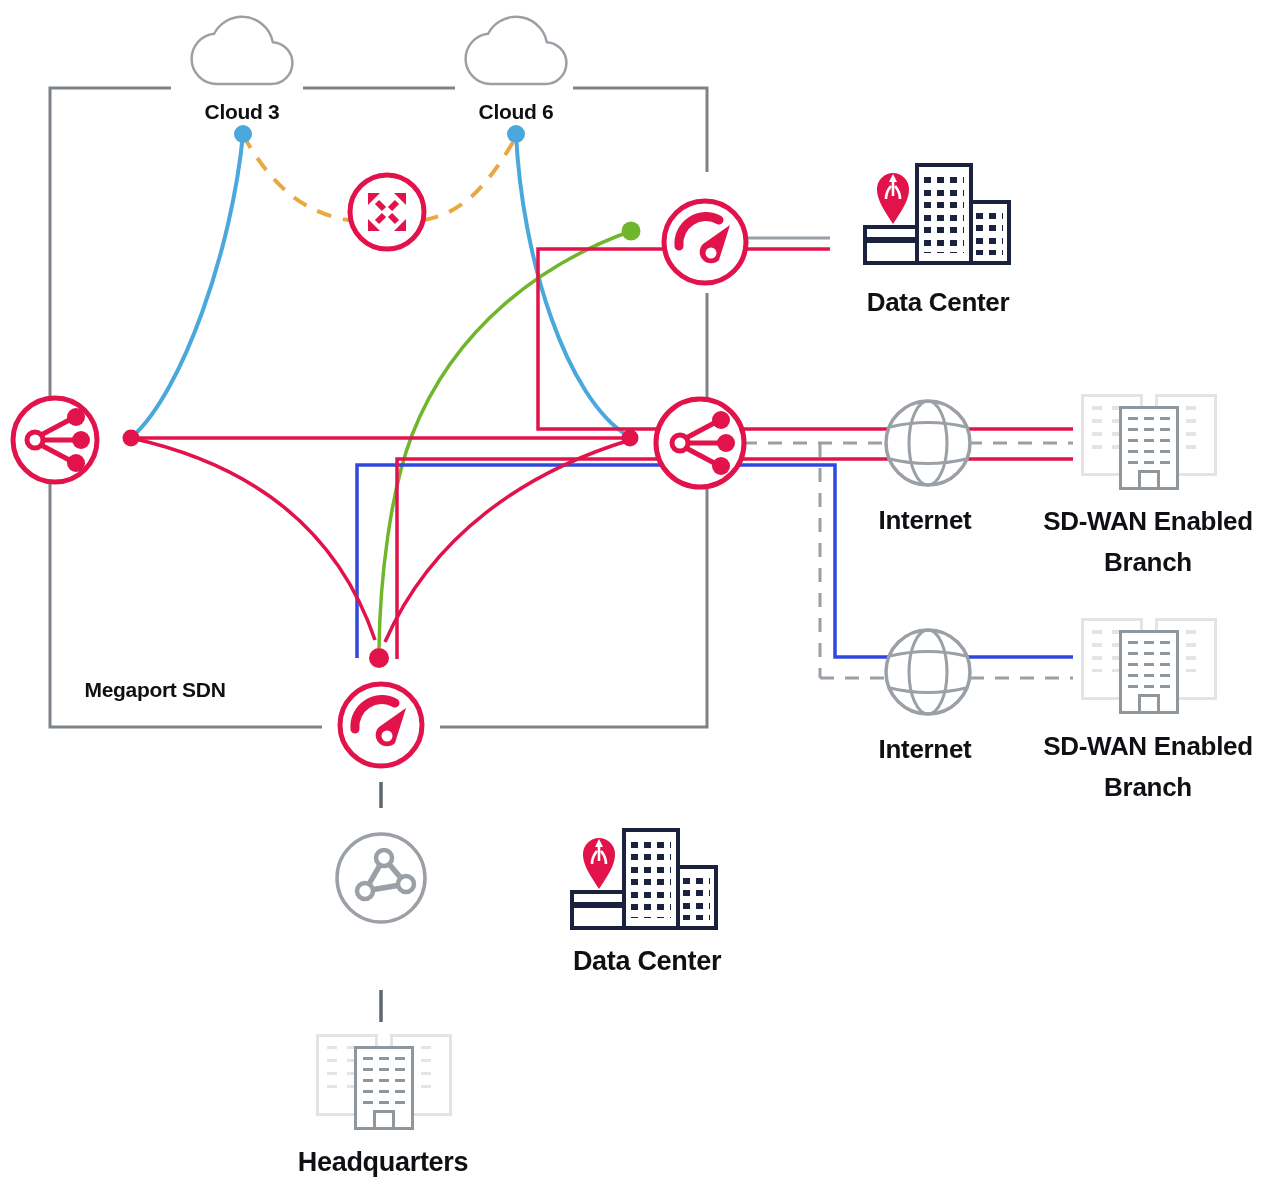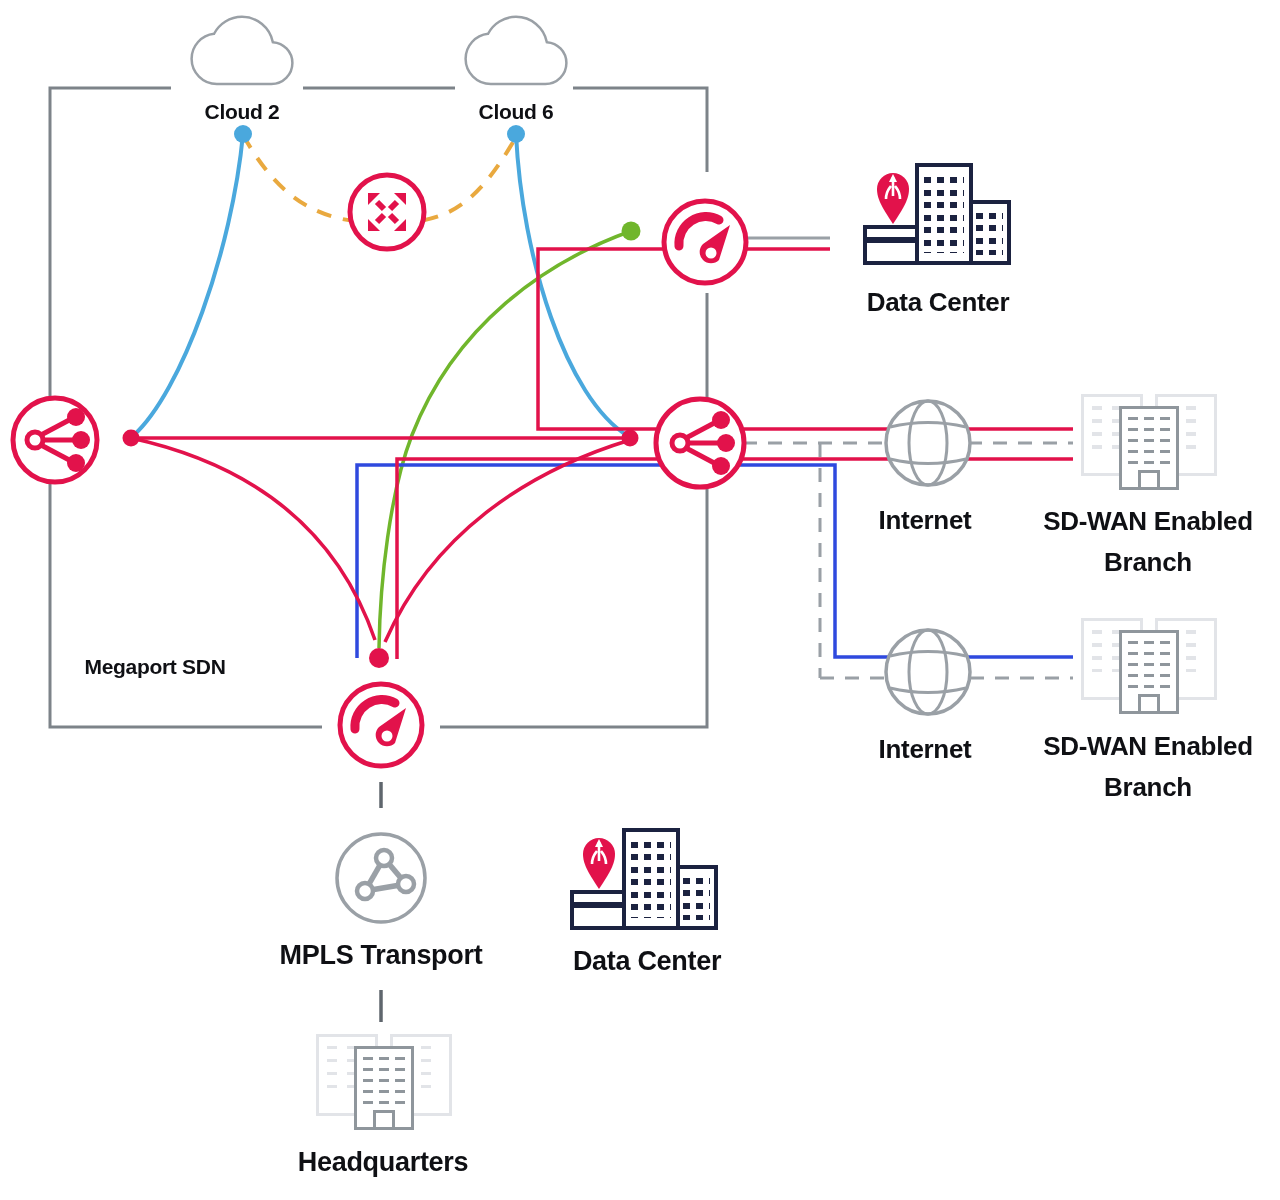--- a/index.html
+++ b/index.html
@@ -281,31 +281,30 @@
     <div class="br-bg br-bg-r">
         <div class="win-light"></div>
         <div class="br-notch"></div>
       </div>
     <div class="br-center">
         <div class="win-mid"></div>
         <div class="br-door"></div>
       </div>
   </div>
 
-  <div class="lbl lbl-s" style="left:242px;top:100px;">Cloud 2</div>
+  <div class="lbl lbl-s" style="left:242px;top:100px;">Cloud 3</div>
   <div class="lbl lbl-s" style="left:516px;top:100px;">Cloud 6</div>
   <div class="lbl lbl-m" style="left:938px;top:282px;">Data Center</div>
   <div class="lbl lbl-m" style="left:925px;top:500px;">Internet</div>
   <div class="lbl lbl-m" style="left:1148px;top:501px;">
     <div>SD-WAN Enabled</div>
     <div>Branch</div>
   </div>
   <div class="lbl lbl-m" style="left:925px;top:729px;">Internet</div>
   <div class="lbl lbl-m" style="left:1148px;top:726px;">
     <div>SD-WAN Enabled</div>
     <div>Branch</div>
   </div>
-  <div class="lbl lbl-s" style="left:155px;top:655px;">Megaport SDN</div>
-  <div class="lbl lbl-l" style="left:381px;top:940px;">MPLS Transport</div>
+  <div class="lbl lbl-s" style="left:155px;top:678px;">Megaport SDN</div>
   <div class="lbl lbl-l" style="left:647px;top:946px;">Data Center</div>
   <div class="lbl lbl-l" style="left:383px;top:1147px;">Headquarters</div>
 
 </div>
 
 </body></html>

